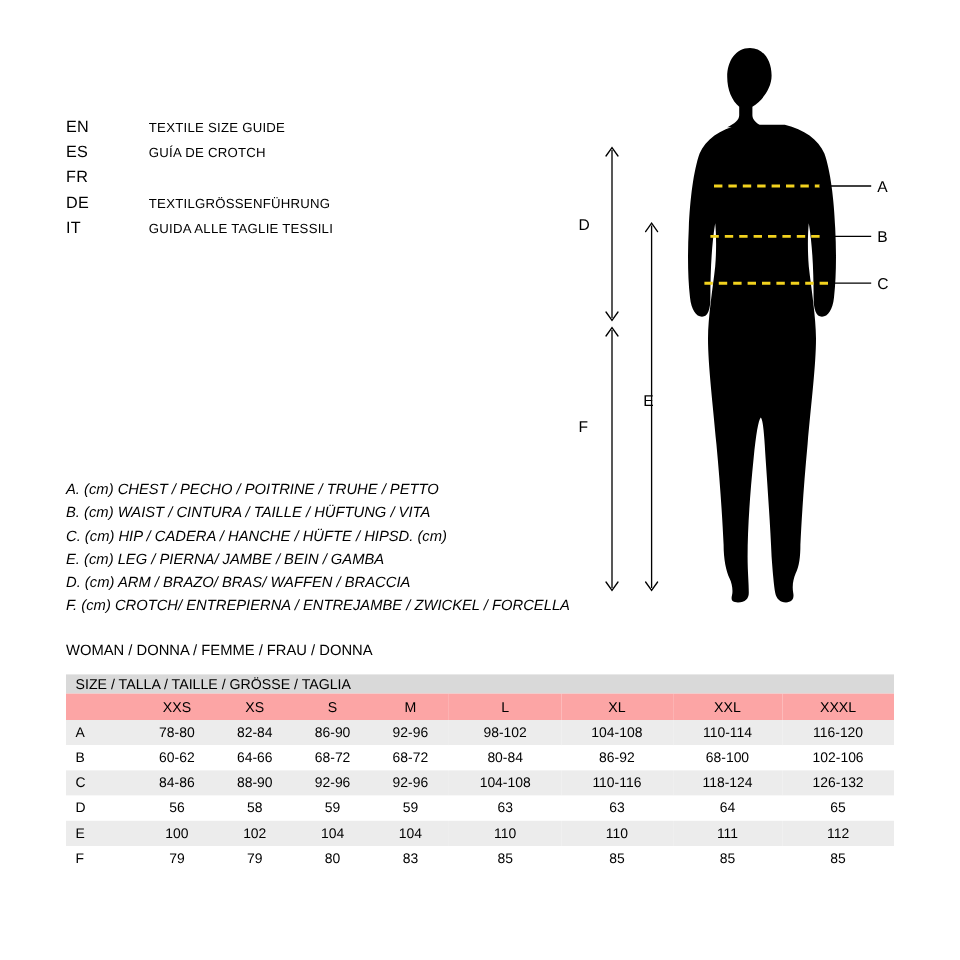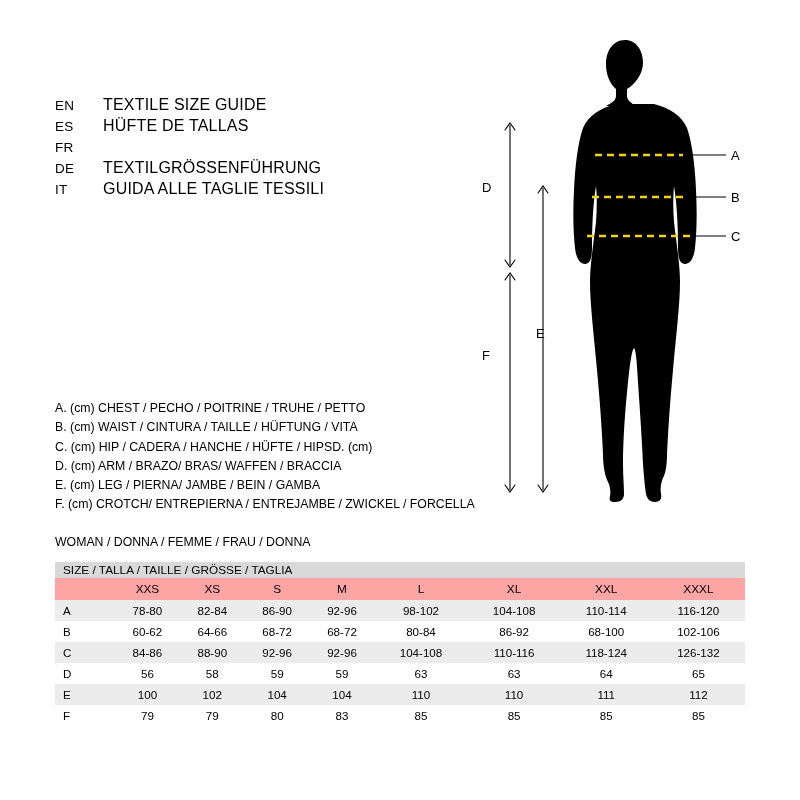--- a/index.html
+++ b/index.html
@@ -32,35 +32,37 @@
     align-items: baseline;
     height: 21px;
   }
   .title-lang {
     width: 48px;
     font-size: 13.5px;
     letter-spacing: 0.2px;
     margin-top: 46px;
   }
   .title-text {
-    font-size: 16px;
+    font-size: 11px;
     letter-spacing: 0.2px;
     white-space: nowrap;
+    margin-left: 21px;
   }
 
   
   .legend {
     position: absolute;
     left: 55px;
     top: 401px;
   }
   .legend-row {
     font-size: 12.3px;
     height: 19.3px;
     white-space: nowrap;
+    font-style: italic;
   }
   .legend-gender {
     position: absolute;
     left: 55px;
     top: 535px;
     font-size: 12.3px;
     white-space: nowrap;
   }
 
   
@@ -121,41 +123,41 @@
 
 <div class="page">
 
   <div class="titles">
     <div class="title-row">
       <span class="title-lang">EN</span>
       <span class="title-text">TEXTILE SIZE GUIDE</span>
     </div>
     <div class="title-row">
       <span class="title-lang">ES</span>
-      <span class="title-text">HÜFTE DE TALLAS</span>
+      <span class="title-text">GUÍA DE CROTCH</span>
     </div>
     <div class="title-row">
       <span class="title-lang">FR</span>
     </div>
     <div class="title-row">
       <span class="title-lang">DE</span>
       <span class="title-text">TEXTILGRÖSSENFÜHRUNG</span>
     </div>
     <div class="title-row">
       <span class="title-lang">IT</span>
       <span class="title-text">GUIDA ALLE TAGLIE TESSILI</span>
     </div>
   </div>
 
   <div class="legend">
     <div class="legend-row">A. (cm) CHEST / PECHO / POITRINE / TRUHE / PETTO</div>
     <div class="legend-row">B. (cm) WAIST / CINTURA / TAILLE / HÜFTUNG / VITA</div>
     <div class="legend-row">C. (cm) HIP / CADERA / HANCHE / HÜFTE / HIPSD. (cm)</div>
+    <div class="legend-row">E. (cm) LEG / PIERNA/ JAMBE / BEIN / GAMBA</div>
     <div class="legend-row">D. (cm) ARM / BRAZO/ BRAS/ WAFFEN / BRACCIA</div>
-    <div class="legend-row">E. (cm) LEG / PIERNA/ JAMBE / BEIN / GAMBA</div>
     <div class="legend-row">F. (cm) CROTCH/ ENTREPIERNA / ENTREJAMBE / ZWICKEL / FORCELLA</div>
   </div>
 
   <div class="legend-gender">WOMAN / DONNA / FEMME / FRAU / DONNA</div>
 
   <div class="figure-area">
     <svg width="330" height="500" viewBox="0 0 330 500" xmlns="http://www.w3.org/2000/svg">
 
       <g fill="#000000">
 

